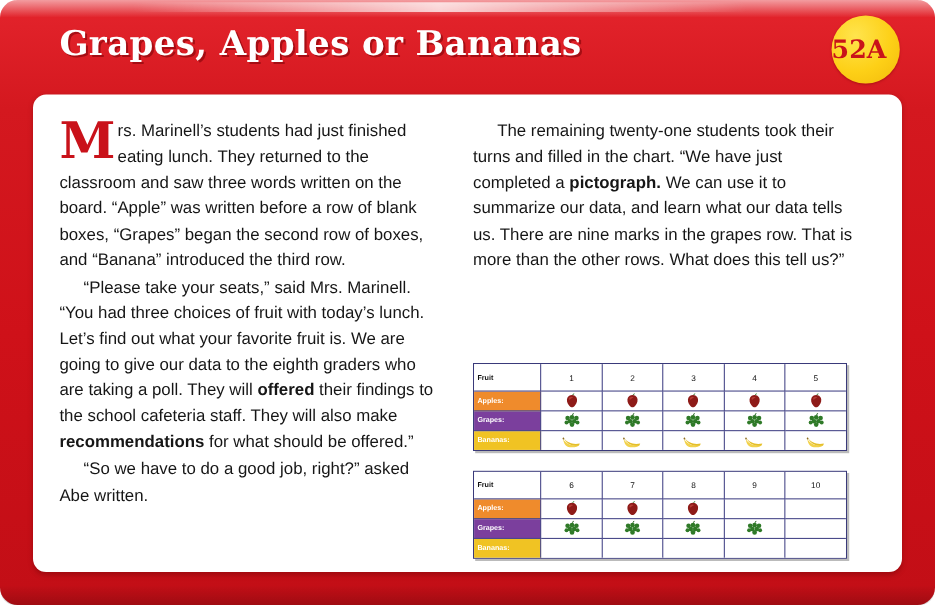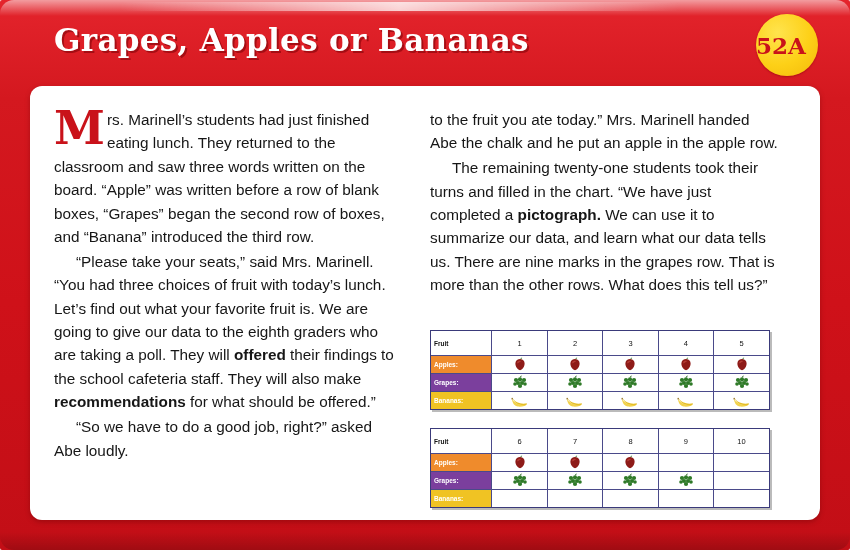--- a/index.html
+++ b/index.html
@@ -13,21 +13,21 @@
     overflow: hidden;
     font-family: "Liberation Sans", sans-serif;
   }
 
   #card {
     position: absolute;
     left: 0; top: 0;
     width: 850px;
     height: 550px;
     background: linear-gradient(180deg, #e4242c 0%, #d4181f 18%, #cf1119 55%, #c20e16 100%);
-    border-radius: 2px;
+    border-radius: 16px;
     box-sizing: border-box;
   }
   
   #sheen {
     position: absolute;
     left: 0; top: 0;
     width: 850px; height: 16px;
     background: linear-gradient(180deg, rgba(255,255,255,0.55), rgba(255,255,255,0.0));
     border-top-left-radius: 14px;
     border-top-right-radius: 14px;
@@ -196,25 +196,24 @@
 
   <div id="page">
 
     <div class="col" id="col-left">
       <p class="para">
         <span id="dropcap">M</span><span>rs. Marinell’s students had just finished eating lunch. They returned to the classroom and saw three words written on the board. “Apple” was written before a row of blank boxes, “Grapes” began the second row of boxes, and “Banana” introduced the third row.</span>
       </p>
       <p class="para indent">
         “Please take your seats,” said Mrs. Marinell. “You had three choices of fruit with today’s lunch. Let’s find out what your favorite fruit is. We are going to give our data to the eighth graders who are taking a poll. They will <b>offered</b> their findings to the school cafeteria staff. They will also make <b>recommendations</b> for what should be offered.”
       </p>
-      <p class="para indent">“So we have to do a good job, right?” asked Abe loudly.</p>
+      <p class="para indent">“So we have to do a good job, right?” asked Abe written.</p>
     </div>
 
     <div class="col" id="col-right">
-      <p class="para">to the fruit you ate today.” Mrs. Marinell handed Abe the chalk and he put an apple in the apple row.</p>
       <p class="para indent">
         The remaining twenty-one students took their turns and filled in the chart. “We have just completed a <b>pictograph.</b> We can use it to summarize our data, and learn what our data tells us. There are nine marks in the grapes row. That is more than the other rows. What does this tell us?”
       </p>
     </div>
 
     <div class="chart" id="chart1">
       <table>
         <tbody>
             <tr>
           <th class="hdr-corner">Fruit</th>

